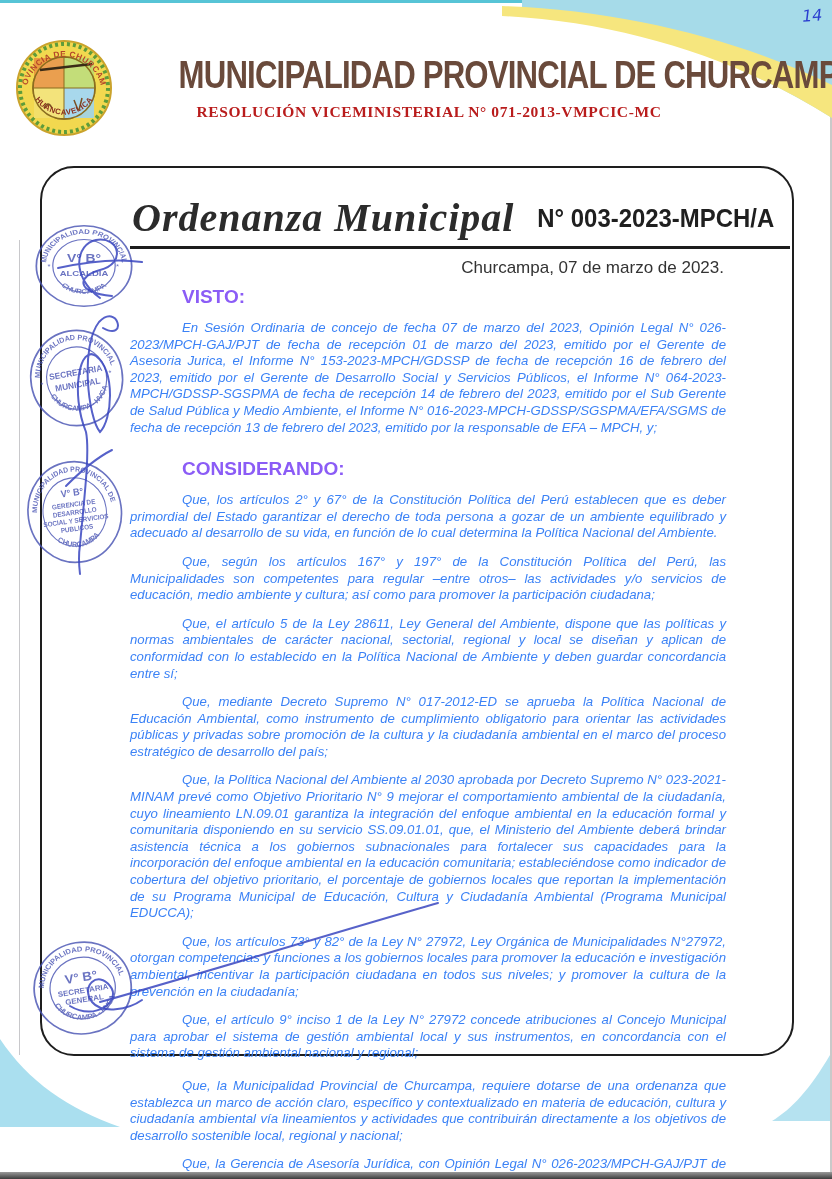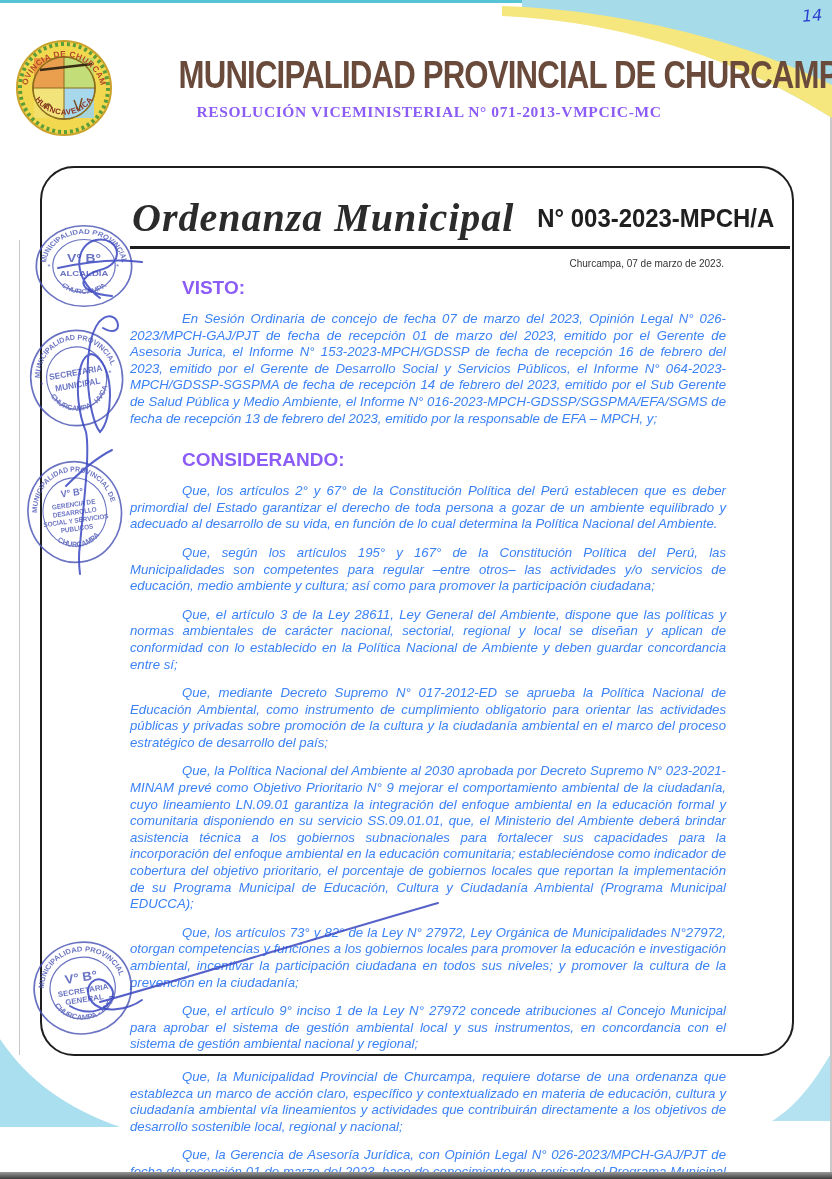--- a/index.html
+++ b/index.html
@@ -19,35 +19,35 @@
   .ribbon{position:absolute;right:0;top:0;}
   .page-number{position:absolute;right:10px;top:6px;color:#2b3fd0;font-size:16px;
     font-style:italic;transform:rotate(-4deg);font-family:"DejaVu Sans",sans-serif;}
   .logo{position:absolute;left:14px;top:28px;}
   .header-text{position:absolute;left:104px;top:56px;width:650px;text-align:center;color:#6a4a3b;}
   .header-title{font-size:38px;font-weight:bold;letter-spacing:-1px;white-space:nowrap;
     display:inline-block;transform:scaleX(.82);transform-origin:center;line-height:1;}
   .header-subtitle{font-size:17px;font-weight:bold;margin-top:3px;letter-spacing:.5px;
     display:inline-block;transform:scaleX(.92);line-height:1;}
   .header-resolution{font-family:"Liberation Serif","DejaVu Serif",serif;font-weight:bold;
-    font-size:15.5px;color:#8b5cf6;margin-top:9px;letter-spacing:.6px;}
+    font-size:15.5px;color:#b91c1c;margin-top:9px;letter-spacing:.6px;}
 
   
   .doc-box{
     position:absolute;left:40px;top:166px;width:754px;height:890px;
     border:2.5px solid #1e1e1e;border-radius:34px;box-sizing:border-box;
     padding:26px 66px 10px 88px;background:transparent;
   }
   .title-row{text-align:center;white-space:nowrap;}
   .title-underline{display:inline-block;border-bottom:3px solid #1c1c1c;padding:0 6px 5px 2px;}
   .title-script{font-family:Liberation Serif, serif;font-style:italic;
     font-weight:bold;font-size:40px;color:#2b2b2b;letter-spacing:1px;}
   .title-number{font-size:26px;font-weight:bold;color:#1f1f1f;margin-left:8px;
     display:inline-block;transform:scaleX(.92);vertical-align:4px;}
-  .date-line{text-align:right;font-size:10px;color:#333;margin-top:9px;padding-right:2px;}
+  .date-line{text-align:right;font-size:17px;color:#333;margin-top:9px;padding-right:2px;}
   .section-label{font-weight:bold;font-size:19px;color:#8b5cf6;margin-top:8px;text-indent:52px;}
   .para{font-size:13.2px;line-height:16.6px;color:#3b82f6;text-align:justify;
     text-indent:52px;margin:12px 0 0 0;font-style:italic;}
   .para.tight{margin-top:16px;}
 
   
   .stamp{position:absolute;opacity:.82;}
   .stamp svg text{font-family:"Liberation Sans",sans-serif;fill:#4a55b4;}
   .sig-overlay{position:absolute;left:0;top:0;pointer-events:none;}
   
@@ -108,22 +108,22 @@
         <span class="title-number">N° 003-2023-MPCH/A</span>
       </span>
     </div>
     <div class="date-line">Churcampa, 07 de marzo de 2023.</div>
 
     <div class="section-label">VISTO:</div>
     <p class="para">En Sesión Ordinaria de concejo de fecha 07 de marzo del 2023, Opinión Legal N° 026-2023/MPCH-GAJ/PJT de fecha de recepción 01 de marzo del 2023, emitido por el Gerente de Asesoria Jurica, el Informe N° 153-2023-MPCH/GDSSP de fecha de recepción 16 de febrero del 2023, emitido por el Gerente de Desarrollo Social y Servicios Públicos, el Informe N° 064-2023-MPCH/GDSSP-SGSPMA de fecha de recepción 14 de febrero del 2023, emitido por el Sub Gerente de Salud Pública y Medio Ambiente, el Informe N° 016-2023-MPCH-GDSSP/SGSPMA/EFA/SGMS de fecha de recepción 13 de febrero del 2023, emitido por la responsable de EFA – MPCH, y;</p>
 
     <div class="section-label" style="margin-top:22px">CONSIDERANDO:</div>
     <p class="para">Que, los artículos 2° y 67° de la Constitución Política del Perú establecen que es deber primordial del Estado garantizar el derecho de toda persona a gozar de un ambiente equilibrado y adecuado al desarrollo de su vida, en función de lo cual determina la Política Nacional del Ambiente.</p>
-    <p class="para">Que, según los artículos 195° y 167° de la Constitución Política del Perú, las Municipalidades son competentes para regular –entre otros– las actividades y/o servicios de educación, medio ambiente y cultura; así como para promover la participación ciudadana;</p>
-    <p class="para">Que, el artículo 3 de la Ley 28611, Ley General del Ambiente, dispone que las políticas y normas ambientales de carácter nacional, sectorial, regional y local se diseñan y aplican de conformidad con lo establecido en la Política Nacional de Ambiente y deben guardar concordancia entre sí;</p>
+    <p class="para">Que, según los artículos 167° y 197° de la Constitución Política del Perú, las Municipalidades son competentes para regular –entre otros– las actividades y/o servicios de educación, medio ambiente y cultura; así como para promover la participación ciudadana;</p>
+    <p class="para">Que, el artículo 5 de la Ley 28611, Ley General del Ambiente, dispone que las políticas y normas ambientales de carácter nacional, sectorial, regional y local se diseñan y aplican de conformidad con lo establecido en la Política Nacional de Ambiente y deben guardar concordancia entre sí;</p>
     <p class="para">Que, mediante Decreto Supremo N° 017-2012-ED se aprueba la Política Nacional de Educación Ambiental, como instrumento de cumplimiento obligatorio para orientar las actividades públicas y privadas sobre promoción de la cultura y la ciudadanía ambiental en el marco del proceso estratégico de desarrollo del país;</p>
     <p class="para">Que, la Política Nacional del Ambiente al 2030 aprobada por Decreto Supremo N° 023-2021-MINAM prevé como Objetivo Prioritario N° 9 mejorar el comportamiento ambiental de la ciudadanía, cuyo lineamiento LN.09.01 garantiza la integración del enfoque ambiental en la educación formal y comunitaria disponiendo en su servicio SS.09.01.01, que, el Ministerio del Ambiente deberá brindar asistencia técnica a los gobiernos subnacionales para fortalecer sus capacidades para la incorporación del enfoque ambiental en la educación comunitaria; estableciéndose como indicador de cobertura del objetivo prioritario, el porcentaje de gobiernos locales que reportan la implementación de su Programa Municipal de Educación, Cultura y Ciudadanía Ambiental (Programa Municipal EDUCCA);</p>
     <p class="para">Que, los artículos 73° y 82° de la Ley N° 27972, Ley Orgánica de Municipalidades N°27972, otorgan competencias y funciones a los gobiernos locales para promover la educación e investigación ambiental, incentivar la participación ciudadana en todos sus niveles; y promover la cultura de la prevención en la ciudadanía;</p>
     <p class="para">Que, el artículo 9° inciso 1 de la Ley N° 27972 concede atribuciones al Concejo Municipal para aprobar el sistema de gestión ambiental local y sus instrumentos, en concordancia con el sistema de gestión ambiental nacional y regional;</p>
     <p class="para tight">Que, la Municipalidad Provincial de Churcampa, requiere dotarse de una ordenanza que establezca un marco de acción claro, específico y contextualizado en materia de educación, cultura y ciudadanía ambiental vía lineamientos y actividades que contribuirán directamente a los objetivos de desarrollo sostenible local, regional y nacional;</p>
     <p class="para">Que, la Gerencia de Asesoría Jurídica, con Opinión Legal N° 026-2023/MPCH-GAJ/PJT de fecha de recepción 01 de marzo del 2023, hace de conocimiento que revisado el Programa Municipal Educación, Cultura y Ciudadanía Ambiental de la Municipalidad Provincial de Churcampa (Programa Municipal EDUCCA -Provincial), remitido con el Informe N° 016-2023-MPCH-GDSSP/SGSPMA/EFA/SGMS de fecha de recepción 13 de febrero del 2023, por la</p>
   </div>
 
   <div class="stamp" style="left:32px;top:222px">
     <svg width="104" height="88" viewBox="0 0 120 120" preserveAspectRatio="none">

